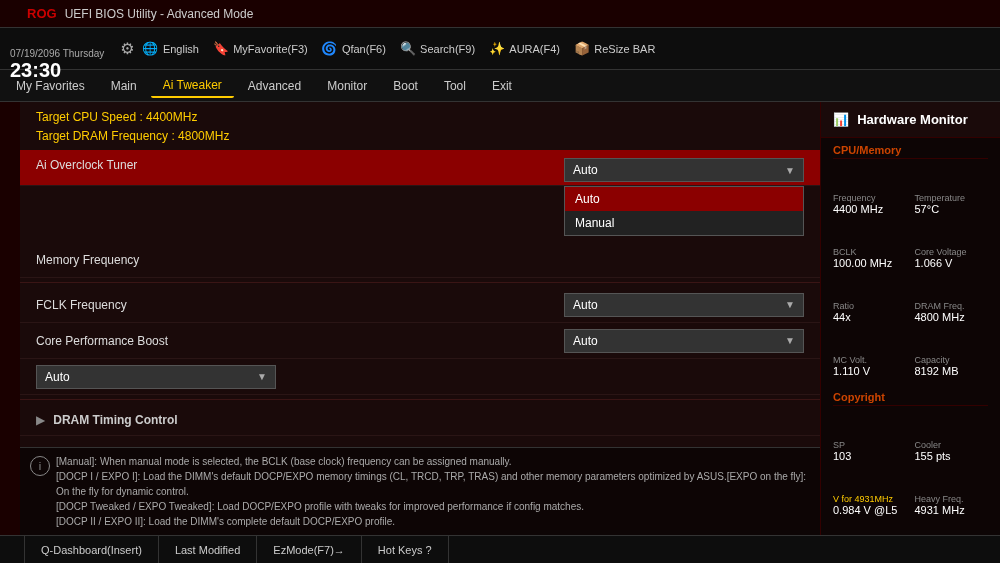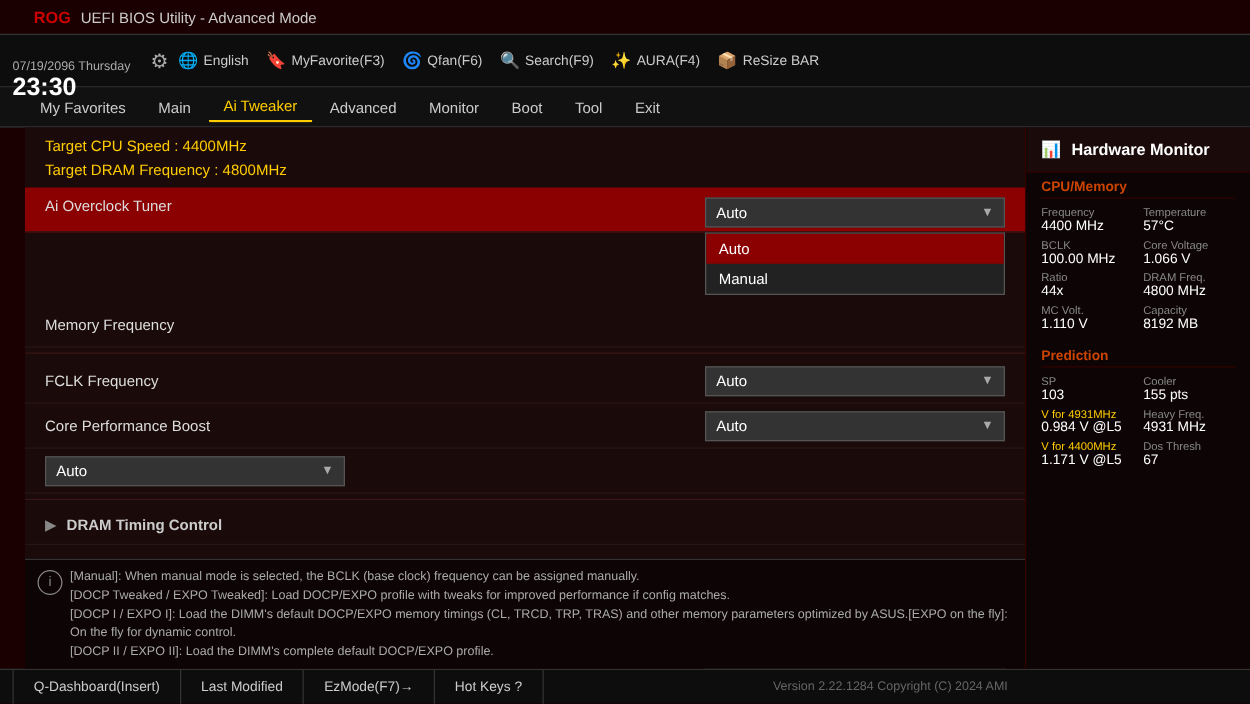--- a/index.html
+++ b/index.html
@@ -70,21 +70,21 @@
       cursor: pointer;
     }
     .topbar-item .icon { color: #aaa; font-size: 13px; }
 
     
     #menubar {
       background: #111;
       display: flex;
       align-items: center;
       height: 32px;
-      padding: 0 20px;
+      padding: 0 4px;
       border-bottom: 1px solid #333;
       gap: 2px;
     }
     .menu-item {
       padding: 4px 12px;
       font-size: 12px;
       color: #ccc;
       cursor: pointer;
       border-radius: 2px;
     }
@@ -237,32 +237,32 @@
       border-bottom: 1px solid #330000;
       padding-bottom: 2px;
     }
     .hw-grid {
       display: grid;
       grid-template-columns: 1fr 1fr;
       gap: 4px 8px;
       margin-bottom: 6px;
     }
     .hw-cell {}
-    .hw-cell .hw-label { font-size: 9px; color: #888; }
+    .hw-cell .hw-label { font-size: 9px; color: #888; margin-top: 28px; }
     .hw-cell .hw-value { font-size: 11px; color: #fff; }
 
     
     #bottombar {
       background: #0d0d0d;
       height: 28px;
       display: flex;
       align-items: center;
       justify-content: space-between;
       border-top: 1px solid #333;
-      padding: 0 10px;
+      padding: 0 24px;
     }
     .bottom-actions {
       display: flex;
       gap: 0;
     }
     .bottom-btn {
       padding: 0 16px;
       font-size: 11px;
       color: #ccc;
       cursor: pointer;
@@ -414,22 +414,22 @@
           <span>Auto</span>
           <span class="dropdown-arrow">▼</span>
         </div>
       </div>
 
     </div>
 
     <div id="infobox">
       <div class="info-icon">i</div>
       <p>[Manual]: When manual mode is selected, the BCLK (base clock) frequency can be assigned manually.</p>
+      <p>[DOCP I / EXPO I]: Load the DIMM's default DOCP/EXPO memory timings (CL, TRCD, TRP, TRAS) and other memory parameters optimized by ASUS.[EXPO on the fly]: On the fly for dynamic control.</p>
       <p>[DOCP Tweaked / EXPO Tweaked]: Load DOCP/EXPO profile with tweaks for improved performance if config matches.</p>
-      <p>[DOCP I / EXPO I]: Load the DIMM's default DOCP/EXPO memory timings (CL, TRCD, TRP, TRAS) and other memory parameters optimized by ASUS.[EXPO on the fly]: On the fly for dynamic control.</p>
       <p>[DOCP II / EXPO II]: Load the DIMM's complete default DOCP/EXPO profile.</p>
     </div>
   </div>
 
   <div id="hw-monitor">
     <div class="hw-header">
       <span>📊</span>
       <span>Hardware Monitor</span>
     </div>
 
@@ -465,21 +465,21 @@
           <div class="hw-value">1.110 V</div>
         </div>
         <div class="hw-cell">
           <div class="hw-label">Capacity</div>
           <div class="hw-value">8192 MB</div>
         </div>
       </div>
     </div>
 
     <div class="hw-section">
-      <div class="hw-section-title">Prediction</div>
+      <div class="hw-section-title">Copyright</div>
       <div class="hw-grid">
         <div class="hw-cell">
           <div class="hw-label">SP</div>
           <div class="hw-value">103</div>
         </div>
         <div class="hw-cell">
           <div class="hw-label">Cooler</div>
           <div class="hw-value">155 pts</div>
         </div>
         <div class="hw-cell">
@@ -504,14 +504,13 @@
 
 </div>
 
 <div id="bottombar">
   <div class="bottom-actions">
     <div class="bottom-btn">Q-Dashboard(Insert)</div>
     <div class="bottom-btn">Last Modified</div>
     <div class="bottom-btn">EzMode(F7)→</div>
     <div class="bottom-btn">Hot Keys ?</div>
   </div>
-  <div class="version-text">Version 2.22.1284 Copyright (C) 2024 AMI</div>
 </div>
 
 </body></html>

